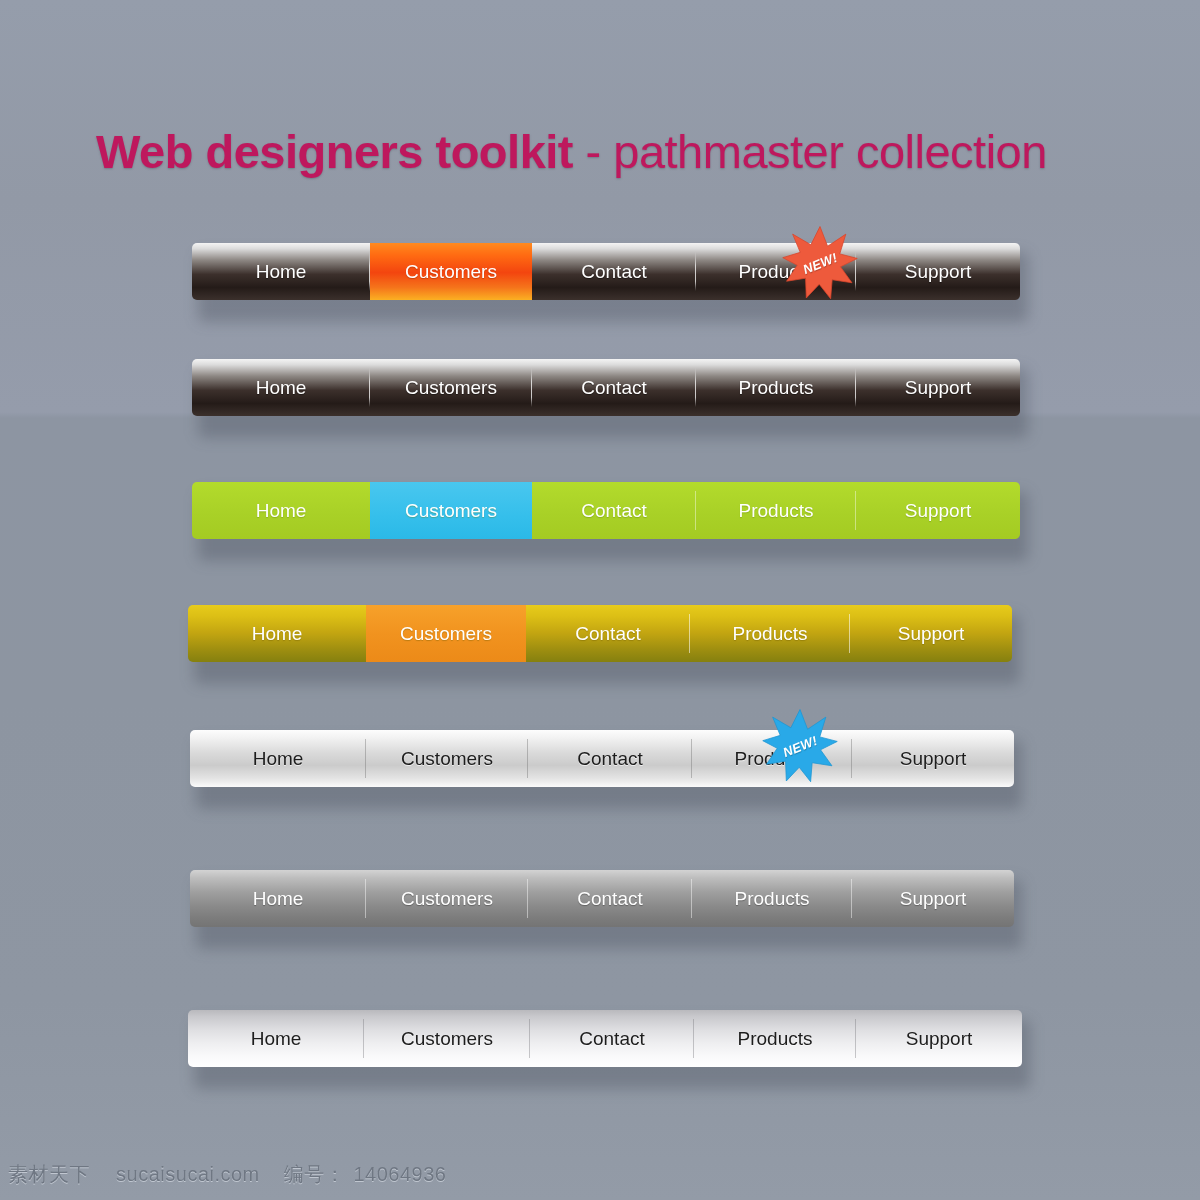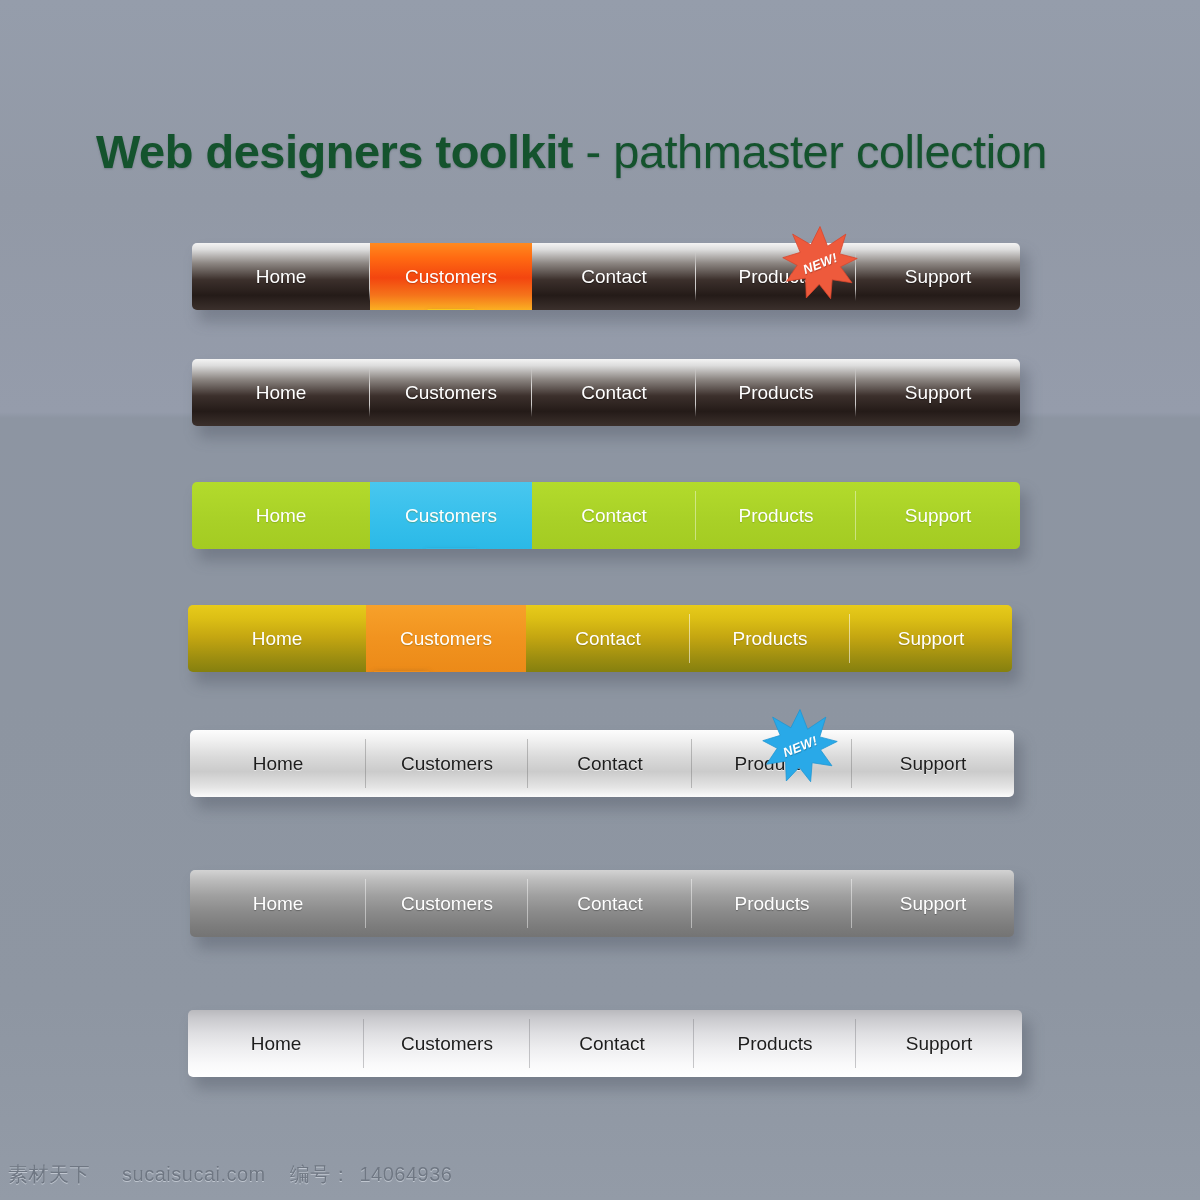--- a/index.html
+++ b/index.html
@@ -23,37 +23,37 @@
         #939ba7 1200px);
     position: relative;
   }
 
   
   .page-title {
     position: absolute;
     left: 96px;
     top: 124px;
     font-size: 47px;
-    color: #14532d;
+    color: #be185d;
     letter-spacing: -0.5px;
     white-space: nowrap;
     text-shadow: 0 1px 2px rgba(60,68,80,.35);
   }
   .page-title .bold { font-weight: bold; }
   .page-title .light { font-weight: normal; }
 
   
   .bar-wrap {
     position: absolute;
     height: 70px;
   }
   .menu-bar {
     position: relative;
     display: flex;
-    height: 67px;
+    height: 57px;
     border-radius: 12px;
     overflow: visible;
   }
   .menu-bar .inner {
     display: flex;
     width: 100%;
     height: 100%;
     border-radius: 5px;
     overflow: hidden;
     position: relative;
@@ -444,16 +444,16 @@
       </div>
       <div class="item" style="width:166px;">
         <span class="label">Support</span>
       </div>
     </div>
   </div>
 </div>
 
 <div class="footer">
   <span>素材天下</span>
-  <span style="margin-left:26px;">sucaisucai.com</span>
+  <span style="margin-left:20px;">sucaisucai.com</span>
   <span style="margin-left:18px;">编号：</span>
   <span style="margin-left:2px;">14064936</span>
 </div>
 
 </body></html>

